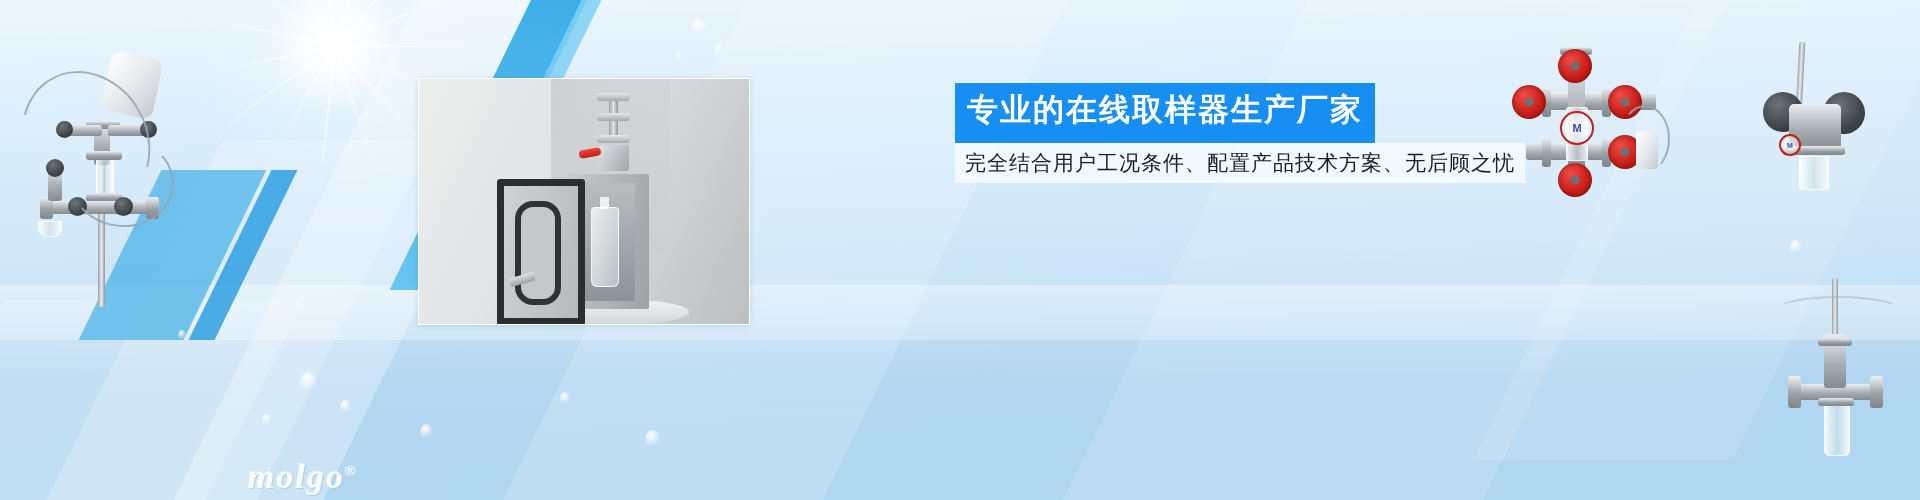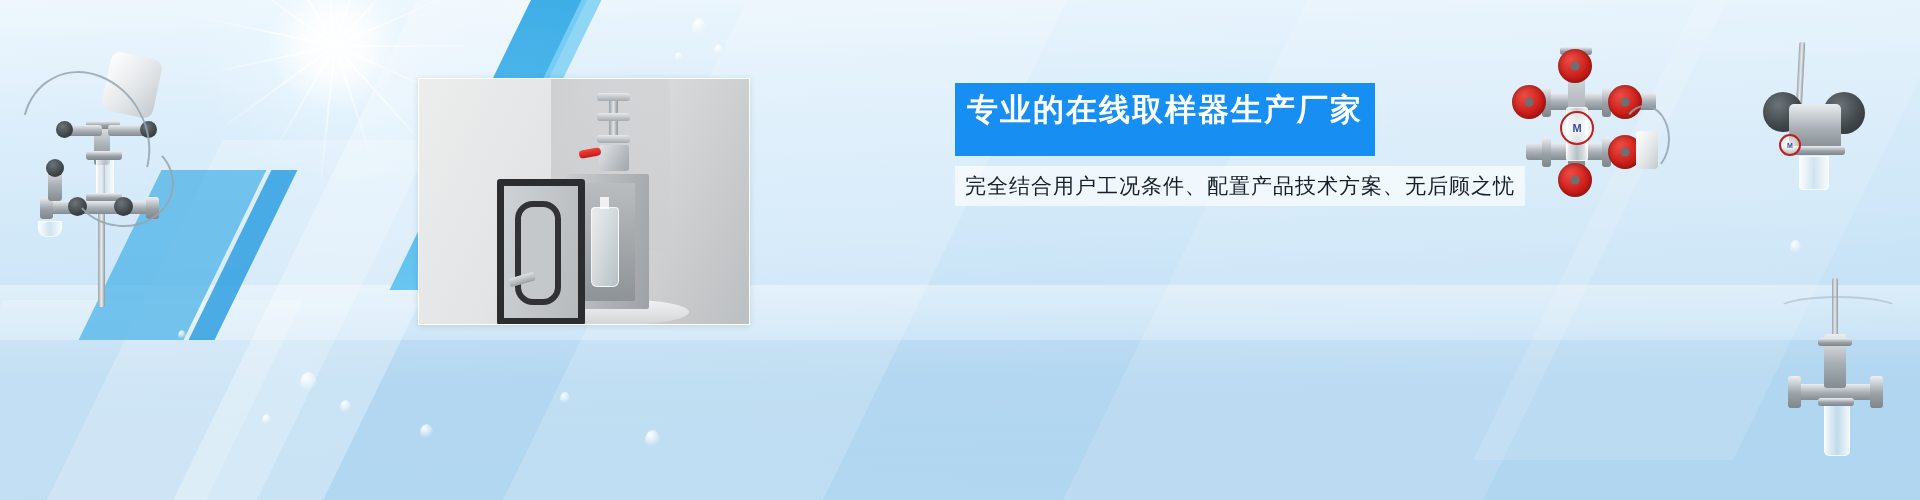--- a/index.html
+++ b/index.html
@@ -120,28 +120,28 @@
     font-size:31px;font-weight:bold;color:#1e2428;letter-spacing:3px;
     white-space:nowrap;line-height:1.25;
     text-shadow:0 1px 2px rgba(255,255,255,.85);
   }
 
   .band{
     display:inline-block;background:#168ef2;color:#ffffff;
     font-weight:bold;white-space:nowrap;
   }
   .band.b1{
-    font-size:31px;letter-spacing:2px;padding:6px 12px 25px;margin-top:11px;
+    font-size:31px;letter-spacing:2px;padding:6px 12px 12px;margin-top:11px;
   }
   .band.b3{
     font-size:23px;letter-spacing:5px;padding:6px 26px 8px;margin-top:10px;
   }
 
   .subline{
-    display:inline-block;margin-top:10px;
+    display:inline-block;margin-top:0;
     background:rgba(255,255,255,.66);
     color:#15202a;font-size:21px;letter-spacing:1px;white-space:nowrap;
     padding:7px 10px 8px;line-height:1.2;
   }
 
   .fineprint{
     margin-top:12px;width:418px;
     font-family:"Liberation Serif","DejaVu Serif",serif;
     font-size:8.5px;line-height:1.72;letter-spacing:.35px;
     color:#46525c;text-transform:uppercase;
@@ -300,14 +300,17 @@
   <div class="copy">
 
 
     <div><span class="band b1">专业的在线取样器生产厂家</span></div>
 
     <div><span class="subline">完全结合用户工况条件、配置产品技术方案、无后顾之忧</span></div>
 
 
   </div>
 
+  <div class="logo">
+    <span>molgo</span><sup>®</sup>
+  </div>
 
 </div>
 
 </body></html>

